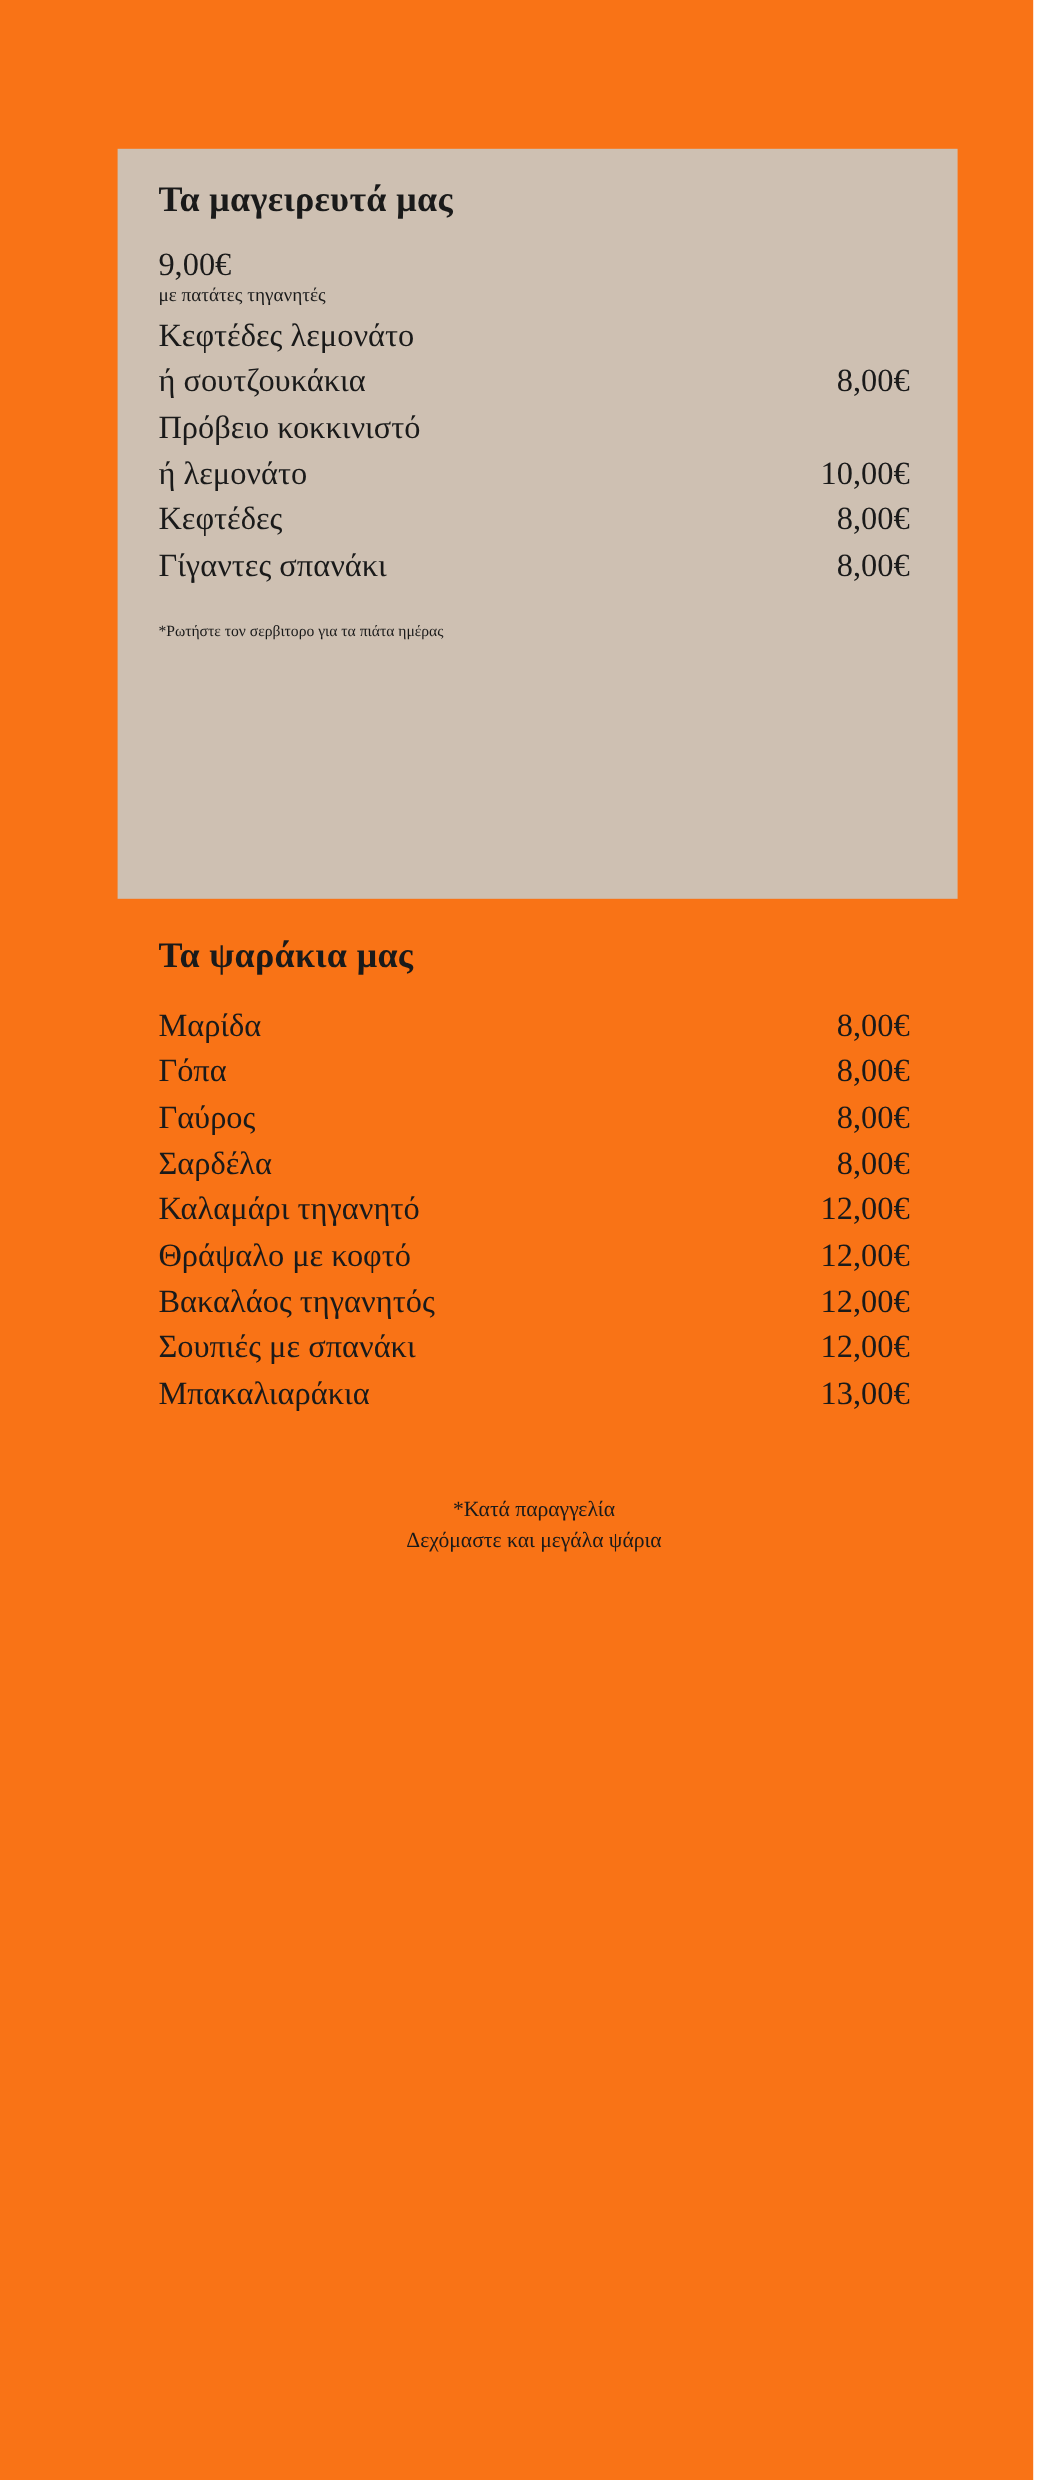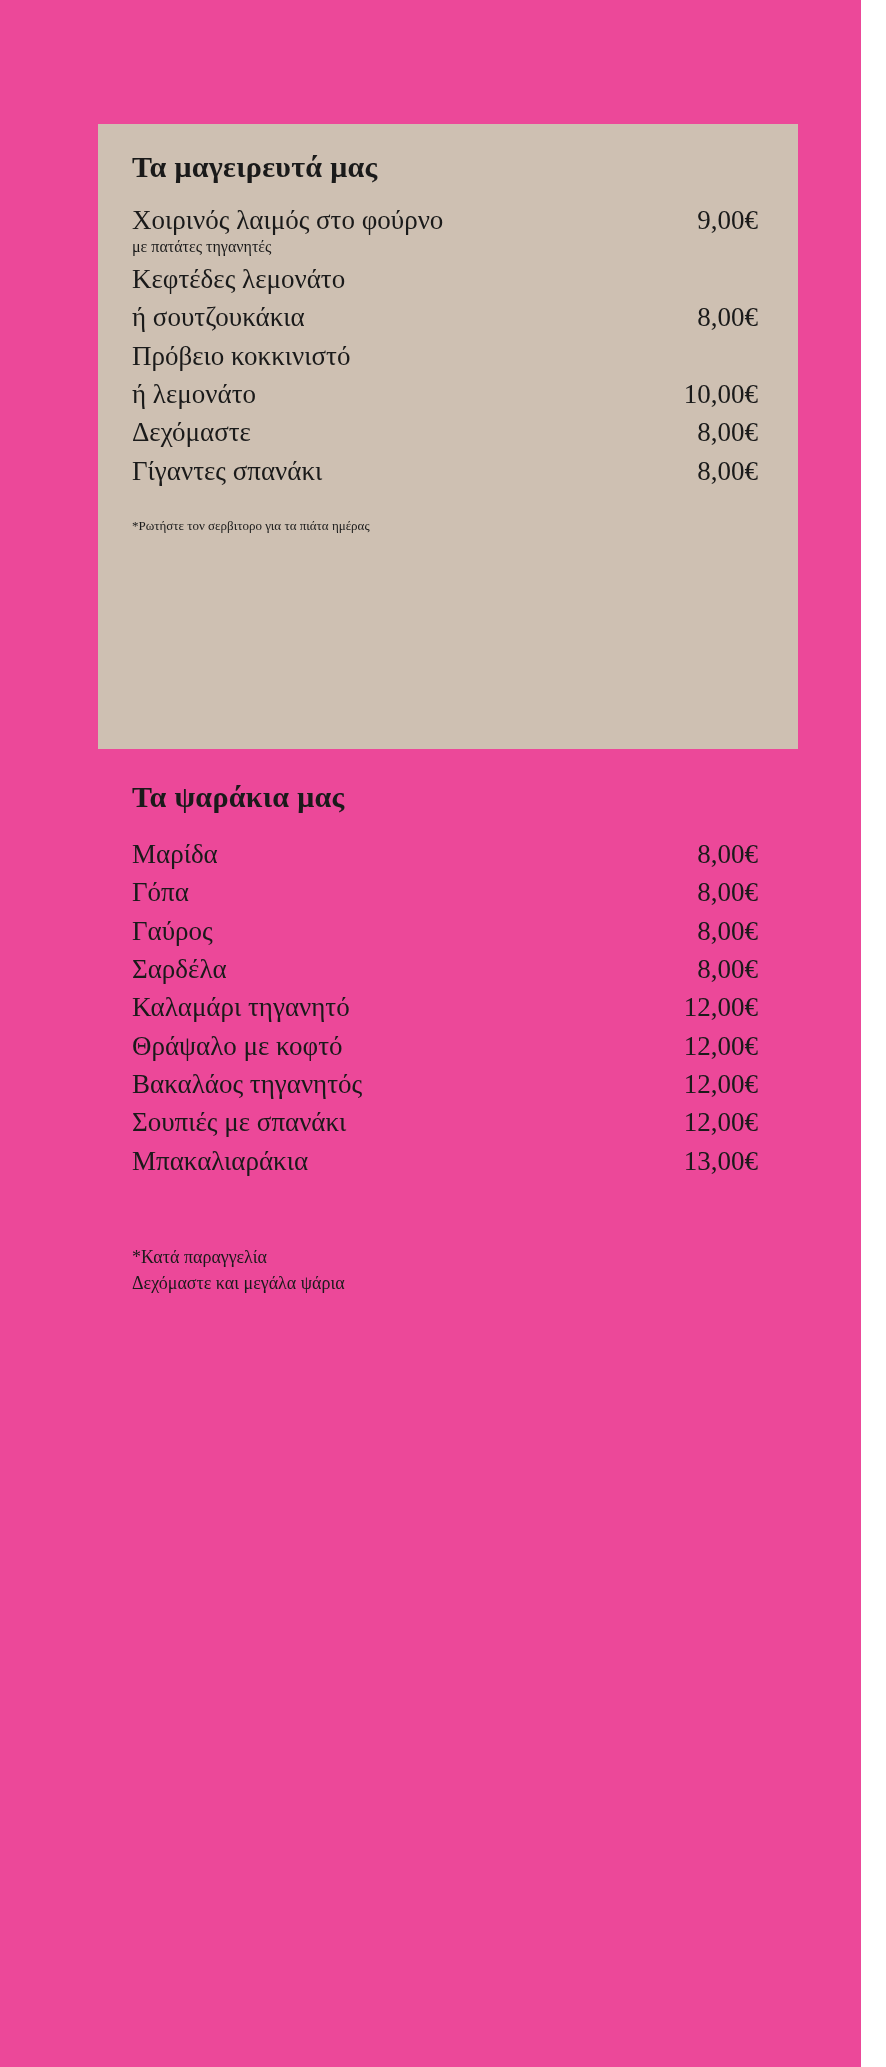--- a/index.html
+++ b/index.html
@@ -14,21 +14,21 @@
     color: #1a1a1a;
     position: relative;
     overflow: hidden;
   }
   .page {
     position: absolute;
     left: 0;
     top: 0;
     width: 861px;
     height: 2067px;
-    background: #ec4899;
+    background: #f97316;
   }
 
   
   .section-shaded {
     position: absolute;
     left: 98px;
     top: 124px;
     width: 700px;
     height: 625px;
     background: #cec0b2;
@@ -85,34 +85,34 @@
   }
   .note {
     font-size: 13px;
     line-height: 1.35;
     margin-top: 27px;
   }
   .note-block {
     font-size: 18px;
     line-height: 1.45;
     margin-top: 64px;
+    text-align: center;
   }
 </style>
 </head>
 <body>
 
 <div class="page">
 
   <div class="section-shaded">
     <h2 class="section-title">Τα μαγειρευτά μας</h2>
 
     <div class="menu-list">
 
       <div class="menu-row">
-        <span class="name">Χοιρινός λαιμός στο φούρνο</span>
         <span class="price">9,00€</span>
       </div>
       <div class="menu-sub">με πατάτες τηγανητές</div>
 
       <div class="menu-row">
         <span class="name">Κεφτέδες λεμονάτο</span>
         <span class="price"></span>
       </div>
 
       <div class="menu-row">
@@ -124,21 +124,21 @@
         <span class="name">Πρόβειο κοκκινιστό</span>
         <span class="price"></span>
       </div>
 
       <div class="menu-row">
         <span class="name">ή λεμονάτο</span>
         <span class="price">10,00€</span>
       </div>
 
       <div class="menu-row">
-        <span class="name">Δεχόμαστε</span>
+        <span class="name">Κεφτέδες</span>
         <span class="price">8,00€</span>
       </div>
 
       <div class="menu-row">
         <span class="name">Γίγαντες σπανάκι</span>
         <span class="price">8,00€</span>
       </div>
 
     </div>
 

